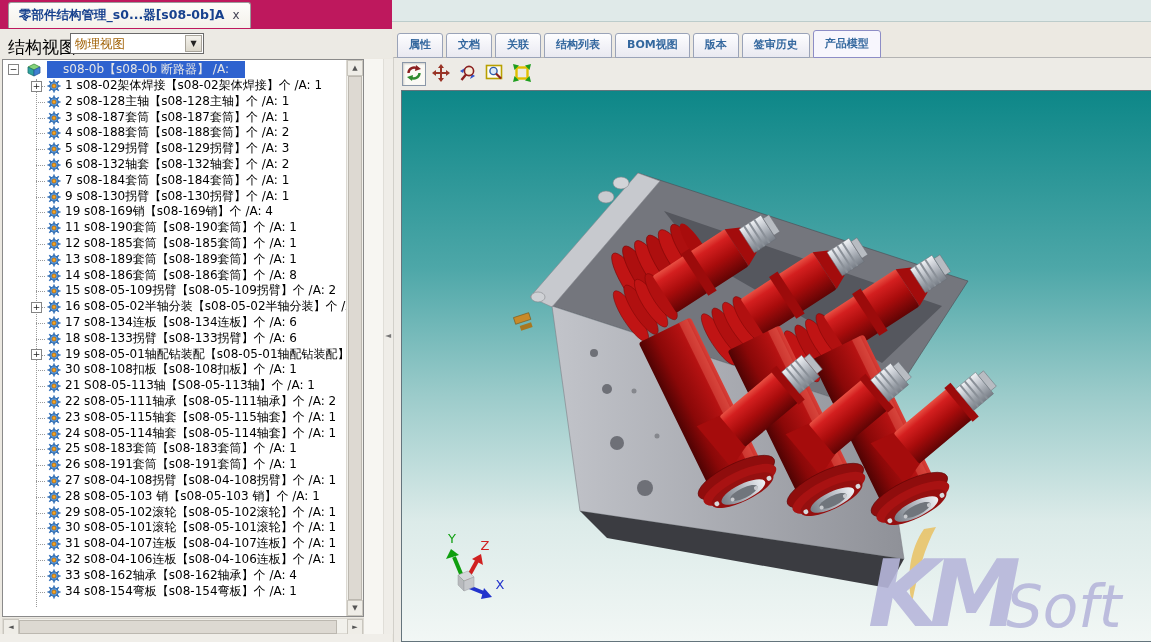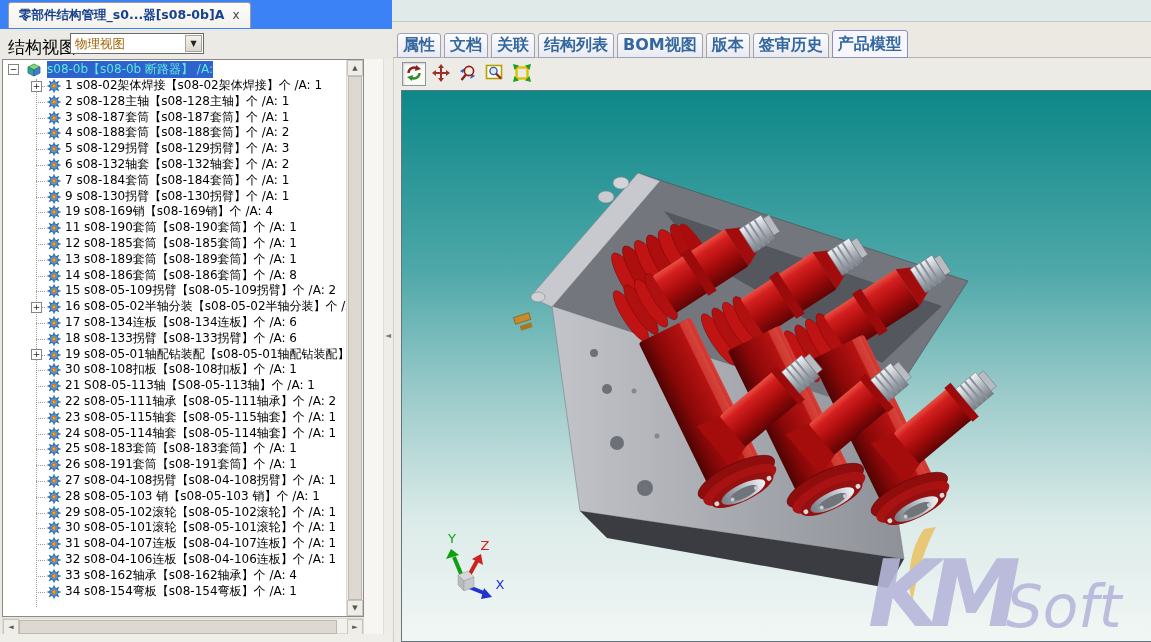--- a/index.html
+++ b/index.html
@@ -1,20 +1,20 @@
 <!DOCTYPE html>
 <html style="--selection: #2e62cf; --tab-text: #17418e; --rp-tab-text: #33679e; --viewport-top: #0d8788; --viewport-mid: #9bcbca; --viewport-bottom: #f2f7f5; --watermark: #b7b7db; --watermark-accent: #e9c46a; --axis-x: #2233cc; --axis-y: #0f9f0f; --axis-z: #d02020; --model-red: #b80d0d; --model-gray: #a9abb1;"><head>
 <meta charset="utf-8">
 <style>
   html,body{margin:0;padding:0}
   body{width:1151px;height:642px;position:relative;overflow:hidden;
        background:#ece9e2;font-family:"DejaVu Sans","Liberation Sans",sans-serif;
        -webkit-font-smoothing:antialiased}
   
-  .tabstrip{position:absolute;left:0;top:0;width:392px;height:29px;background:#3b82f6}
+  .tabstrip{position:absolute;left:0;top:0;width:392px;height:29px;background:#be185d}
   .doc-tab{position:absolute;left:8px;top:2px;height:25px;padding:0 10px;
            background:linear-gradient(#fefdfb,#f3f1ea);border:1px solid #9b9b9b;border-bottom:none;
            border-radius:3px 3px 0 0;line-height:24px;font-size:12.5px;font-weight:bold;
            color:var(--tab-text);white-space:nowrap}
   .doc-tab .close{font-weight:normal;color:#445;margin-left:8px;font-size:12px;cursor:default}
   .top-right-strip{position:absolute;left:392px;top:0;right:0;height:21px;background:#e0eae9;border-bottom:1px solid #bccccb}
   
   .left-toolbar{position:absolute;left:0;top:29px;width:392px;height:29px;background:#eceae4}
   .lt-label{position:absolute;left:8px;top:7px;font-size:17px;color:#000}
   .combo{position:absolute;left:70px;top:4px;width:134px;height:21px;background:#fff;
@@ -29,39 +29,39 @@
   .trunk{position:absolute;left:33px;top:18px;height:528px;border-left:1px dotted #9a9a9a}
   .row{position:relative;height:15.8px;line-height:15.8px;font-size:12px;white-space:nowrap;color:#000}
   .row:not(.root)::before{content:"";position:absolute;left:33px;top:8px;width:9px;border-top:1px dotted #9a9a9a}
   .exp{position:absolute;left:28px;top:2.5px;width:11px;height:11px;background:#fff;border:1px solid #848484;
        box-sizing:border-box;font-size:9px;line-height:8px;text-align:center;color:#222;z-index:2}
   .picon{position:absolute;left:44px;top:1px;width:14px;height:14px}
   .lbl{position:absolute;left:62px;top:0}
   .row.root{height:17px;line-height:17px}
   .row.root .exp{left:5px;top:3px}
   .row.root .picon{left:24px;top:2px}
-  .row.root .lbl{left:44px;background:var(--selection);color:#5eead4;padding:0 0}
+  .row.root .lbl{left:44px;background:var(--selection);color:#e5e5e5;padding:0 16px}
   
   .vscroll{position:absolute;right:0;top:0;width:16px;height:100%;background:#f2f1ec;border-left:1px solid #dcd9d2}
   .sb-btn{position:absolute;width:16px;height:16px;background:#efede7;border:1px solid #c9c6be;box-sizing:border-box;
           text-align:center;font-size:7px;line-height:14px;color:#555}
   .vscroll .up{top:0;left:0}.vscroll .down{bottom:0;left:0}
   .vthumb{position:absolute;left:1px;top:16px;width:14px;height:calc(100% - 32px);background:#ddd9d2;border:1px solid #bcb8b0;box-sizing:border-box}
   .hscroll{position:absolute;left:2px;top:618px;width:362px;height:16px;background:#f2f1ec;border:1px solid #dcd9d2;box-sizing:border-box}
   .hscroll .left{left:0;top:0}.hscroll .right{right:0;top:0}
   .hthumb{position:absolute;left:16px;top:1px;width:316px;height:12px;background:#ddd9d2;border:1px solid #bcb8b0}
   .bottom-strip{position:absolute;left:0;top:634px;width:392px;height:8px;background:#f0eee9;text-align:center}
   .gapcol{position:absolute;left:364px;top:59px;width:19px;height:575px;background:#f7f6f2}
   .vsplit{position:absolute;left:383px;top:59px;width:10px;height:575px;background:#efede8;border-left:1px solid #e0ded8}
   .vsplit span{position:absolute;top:272px;left:1px;font-size:8px;color:#777}
   
   .rp-content{position:absolute;left:393px;top:57px;width:758px;height:585px;background:#edebe6;
               border-top:1px solid #b3b3b3;border-left:1px solid #d2d0ca;box-sizing:border-box}
   .rp-tabs{position:absolute;left:397px;top:31px;height:27px;display:flex;gap:3px;align-items:flex-end;z-index:3}
-  .rtab{height:23px;padding:0 5px;line-height:22px;font-size:16px;font-weight:bold;color:var(--rp-tab-text);
+  .rtab{height:23px;padding:0 11px;line-height:22px;font-size:11px;font-weight:bold;color:var(--rp-tab-text);
         background:linear-gradient(#fdfdff,#e9e9f1);border:1px solid #9aa3b8;border-radius:3px 3px 0 0;white-space:nowrap}
   .rtab.active{height:26px;line-height:25px;background:#f7f6fd;border-color:#8d8dc6}
   .rp-toolbar{position:absolute;left:399px;top:61px;height:26px;display:flex;gap:3px;padding-left:3px;align-items:center;z-index:2}
   .tool{width:24px;height:24px;display:grid;place-items:center;border:1px solid transparent;box-sizing:border-box}
   .tool.pressed{border:1px solid #8a97a8;background:#fbfaf5;box-shadow:inset 1px 1px 2px rgba(0,0,0,.18)}
   
   .viewport{position:absolute;left:401px;top:90px;width:750px;height:552px;border:1px solid #64747c;
             border-right:none;box-sizing:border-box;overflow:hidden;background:#0e8789}
   .viewport svg{display:block}
 </style>

